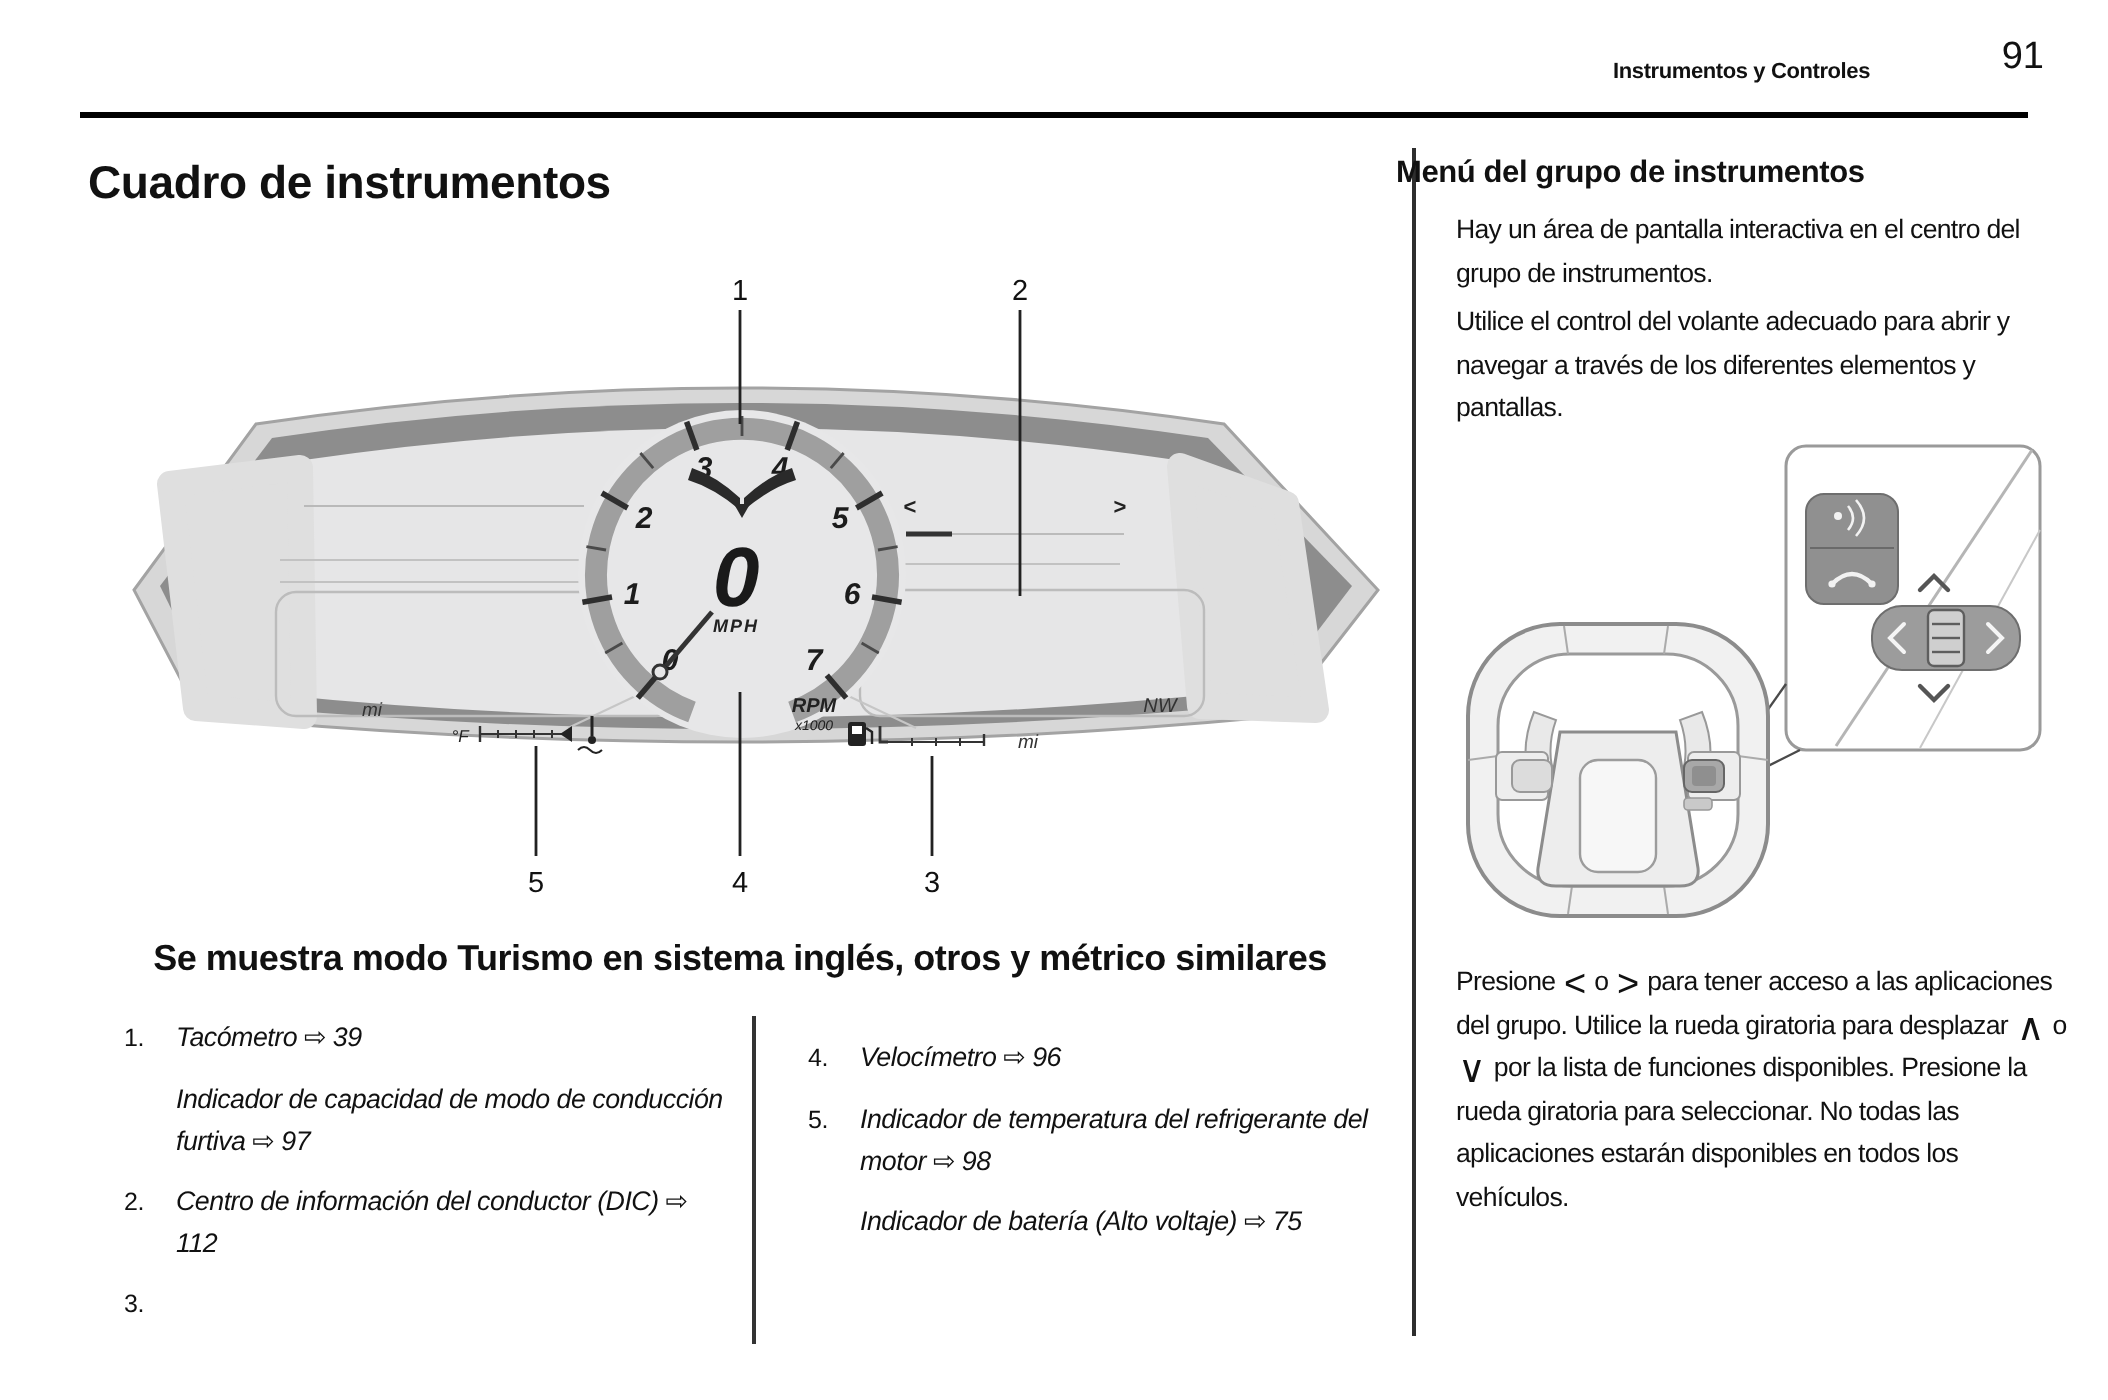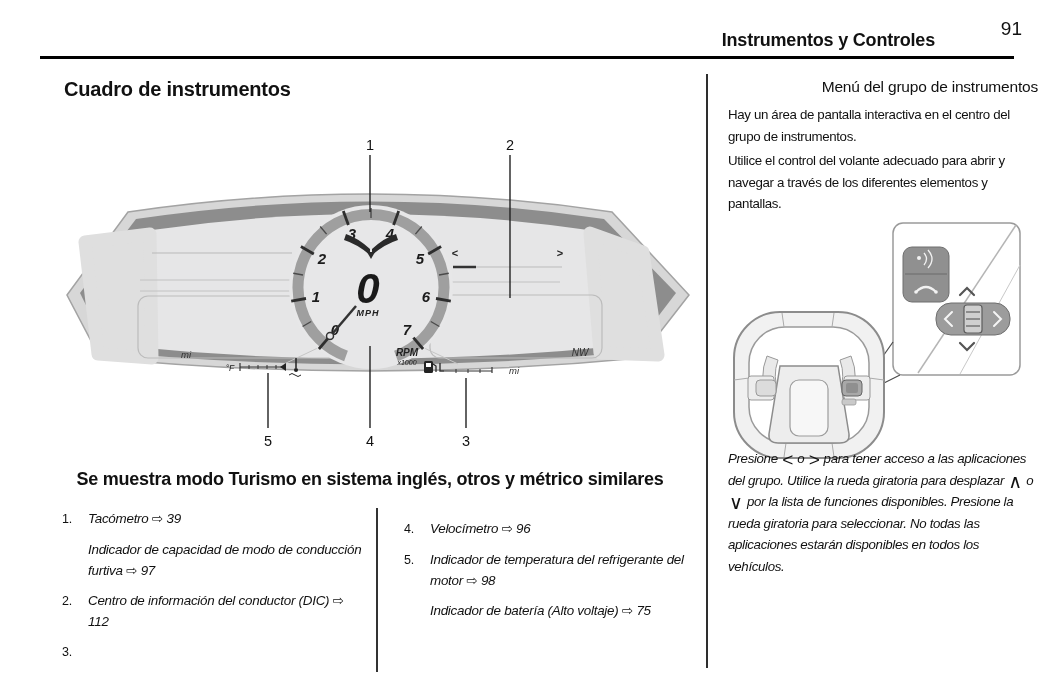--- a/index.html
+++ b/index.html
@@ -3,40 +3,40 @@
 <meta charset="utf-8">
 <style>
   html,body{margin:0;padding:0;}
   body{
     width:1054px;height:700px;position:relative;background:#ffffff;
     font-family:"Liberation Sans","DejaVu Sans",sans-serif;color:#111;
     overflow:hidden;
   }
   .abs{position:absolute;}
   
-  .hdr-title{top:30px;right:119px;font-size:18px;font-weight:bold;letter-spacing:-0.2px;}
+  .hdr-title{top:30px;right:119px;font-size:11px;font-weight:bold;letter-spacing:-0.2px;}
   .hdr-page{top:18px;right:32px;font-size:19px;font-weight:normal;}
   .hdr-rule{top:56px;left:40px;width:974px;height:3px;background:#000;}
   .col-divider{top:74px;left:706px;width:2px;height:594px;background:#2e2e2e;}
   
-  .main-title{top:78px;left:64px;font-size:20px;font-weight:bold;letter-spacing:-0.2px;}
+  .main-title{top:78px;left:44px;font-size:23px;font-weight:bold;letter-spacing:-0.2px;}
   .caption{top:469px;left:40px;width:660px;text-align:center;font-size:18px;font-weight:bold;letter-spacing:-0.25px;}
   .legend{top:508px;left:62px;width:634px;display:flex;align-items:stretch;}
   .leg-col{font-size:13.4px;line-height:21px;letter-spacing:-0.25px;}
   .leg-col1{width:300px;padding-right:14px;border-right:2px solid #333;}
   .leg-col2{flex:1;padding-left:26px;}
   .item{display:flex;margin-bottom:9px;}
   .item .num{width:26px;flex:none;font-size:12.5px;padding-top:1px;}
   .item .txt{font-style:italic;}
   
-  .sb-title{top:78px;left:728px;font-size:15.5px;font-weight:normal;letter-spacing:-0.2px;width:310px;text-align:right;}
+  .sb-title{top:78px;left:698px;font-size:15.5px;font-weight:bold;letter-spacing:-0.2px;width:310px;}
   .sb-p{left:728px;width:307px;font-size:13.3px;line-height:21.5px;letter-spacing:-0.35px;}
   .sb-p1{top:104px;}
   .sb-p2{top:150px;}
-  .sb-p3{top:448px;font-style:italic;}
+  .sb-p3{top:480px;}
   .glyph{font-size:19px;line-height:0;vertical-align:-3px;padding:0 1px;}
   svg text{font-family:"Liberation Sans","DejaVu Sans",sans-serif;}
 </style>
 </head>
 <body>
 
 <div class="abs hdr-title">Instrumentos y Controles</div>
 <div class="abs hdr-page">91</div>
 <div class="abs hdr-rule"></div>
 <div class="abs col-divider"></div>

